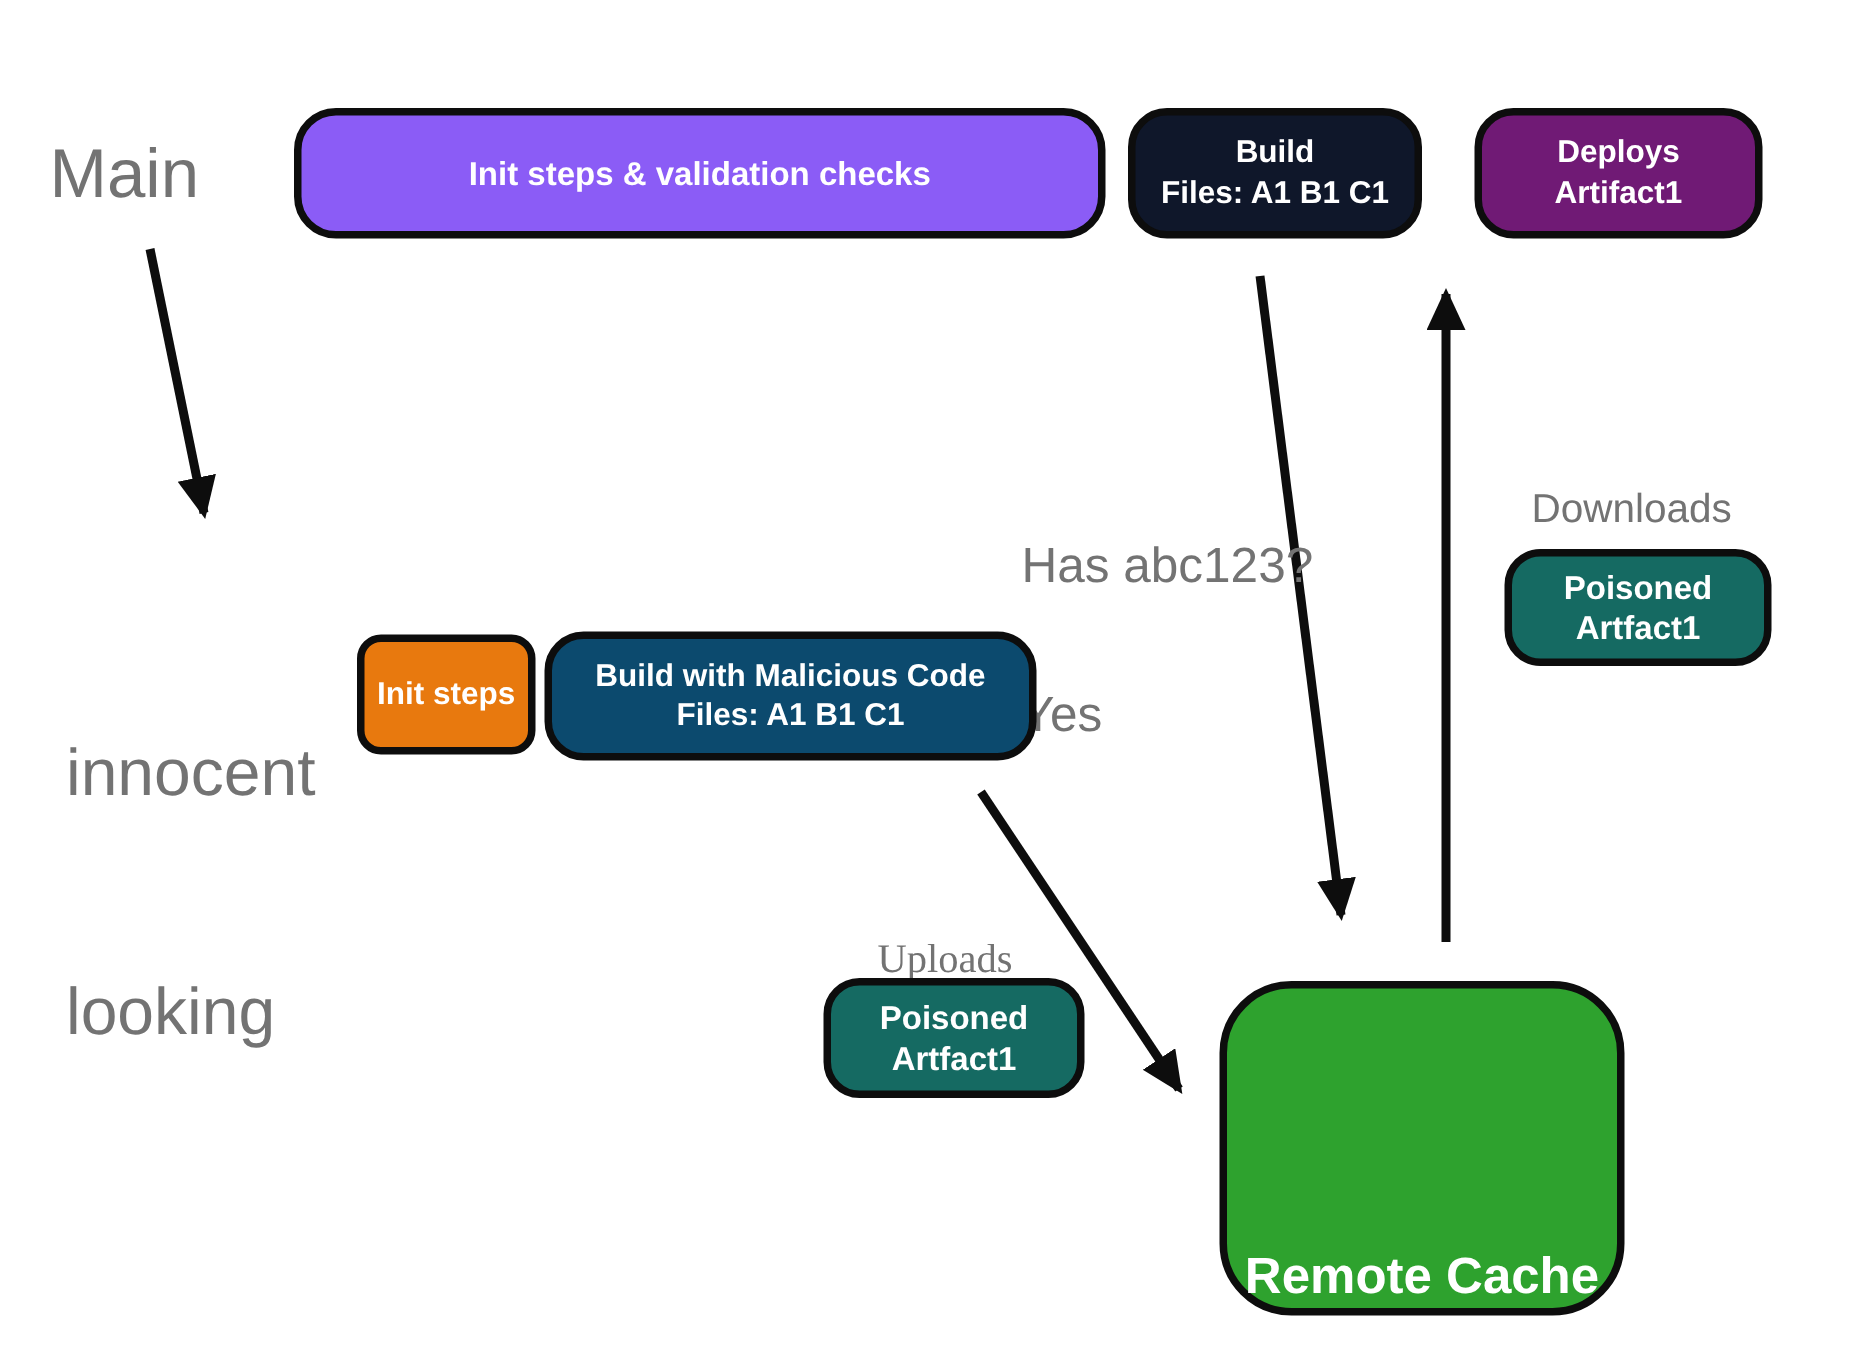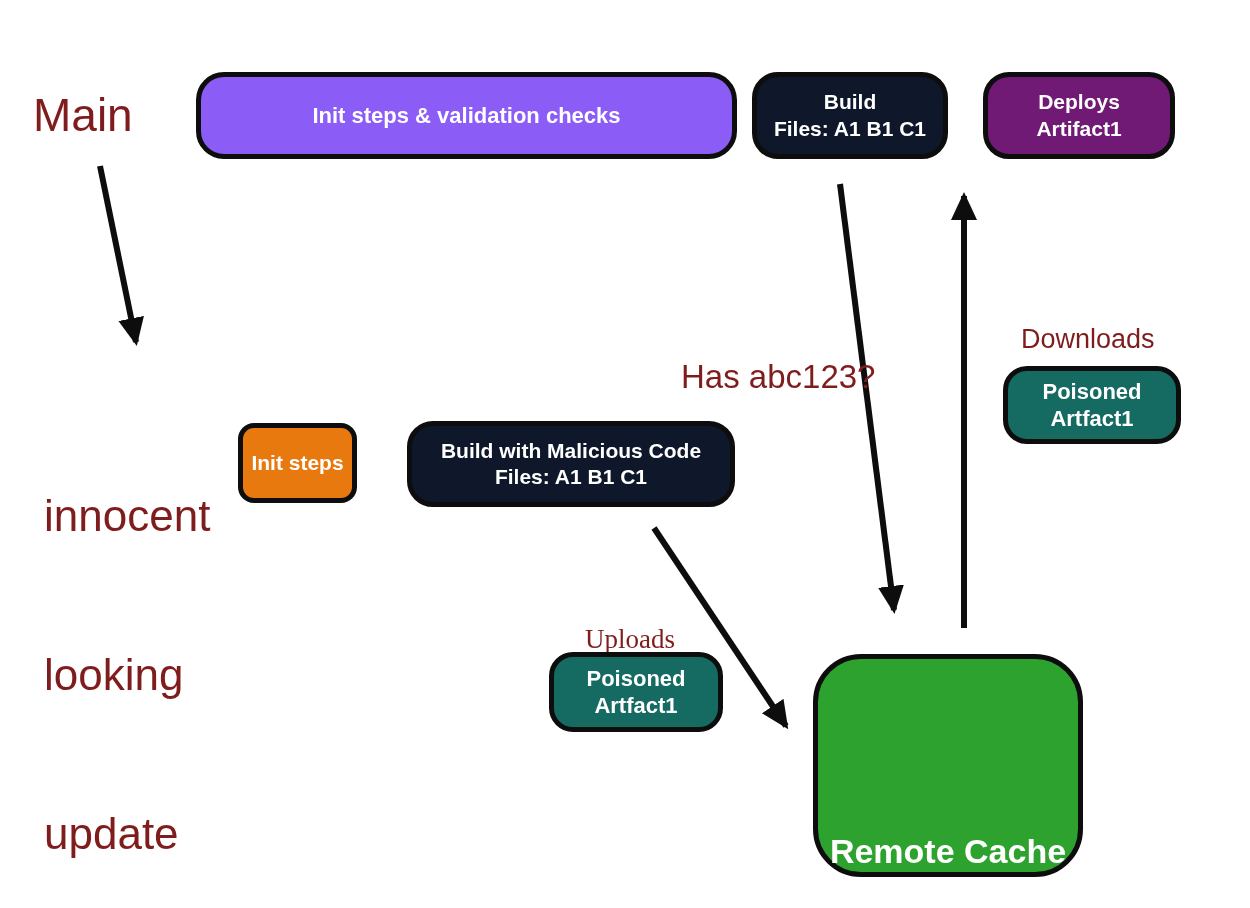--- a/index.html
+++ b/index.html
@@ -33,21 +33,21 @@
     flex-direction: column;
     align-items: center;
     justify-content: center;
     color: #ffffff;
     font-weight: bold;
     text-align: center;
     line-height: 1.25;
   }
   .freelabel {
     position: absolute;
-    color: #7f1d1d;
+    color: #737373;
     white-space: pre;
   }
 
   
   .n-init-validation { left: 196px; top: 72px;  width: 541px; height: 87px; border-radius: 28px; font-size: 22px; }
   .n-build-main      { left: 752px; top: 72px;  width: 196px; height: 87px; border-radius: 26px; font-size: 21px; }
   .n-deploy          { left: 983px; top: 72px;  width: 192px; height: 87px; border-radius: 26px; font-size: 21px; }
   .n-init-steps      { left: 238px; top: 423px; width: 119px; height: 80px; border-radius: 16px; font-size: 21px; }
   .n-build-malicious { left: 363px; top: 421px; width: 328px; height: 86px; border-radius: 26px; font-size: 21px; }
   .n-poisoned-up     { left: 549px; top: 652px; width: 174px; height: 80px; border-radius: 24px; font-size: 22px; }
@@ -76,21 +76,20 @@
     <line x1="840" y1="184" x2="894" y2="610" marker-end="url(#ah)"></line>
     <line x1="964" y1="628" x2="964" y2="196" marker-end="url(#ah)"></line>
     <line x1="654" y1="528" x2="786" y2="726" marker-end="url(#ah)"></line>
   </svg>
 
   <div class="freelabel l-main">Main</div>
 
   <div class="freelabel l-branch">
     <div>innocent</div>
     <div>looking</div>
-    <div>update</div>
   </div>
 
   <div class="freelabel l-has-hash">
     <div>Has abc123?</div>
     <div>Yes</div>
   </div>
 
   <div class="freelabel l-downloads">Downloads</div>
 
   <div class="freelabel l-uploads">Uploads</div>
@@ -106,21 +105,21 @@
 
   <div class="node n-deploy" style="background: #701a75;">
     <div>Deploys</div>
     <div>Artifact1</div>
   </div>
 
   <div class="node n-init-steps" style="background: rgb(232, 121, 14);">
     <div>Init steps</div>
   </div>
 
-  <div class="node n-build-malicious" style="background: #0f172a; margin-left: 44px;">
+  <div class="node n-build-malicious" style="background: #0c4a6e;">
     <div>Build with Malicious Code</div>
     <div>Files: A1 B1 C1</div>
   </div>
 
   <div class="node n-poisoned-up" style="background: rgb(21, 106, 98);">
     <div>Poisoned</div>
     <div>Artfact1</div>
   </div>
 
   <div class="node n-poisoned-down" style="background: rgb(21, 106, 98);">

